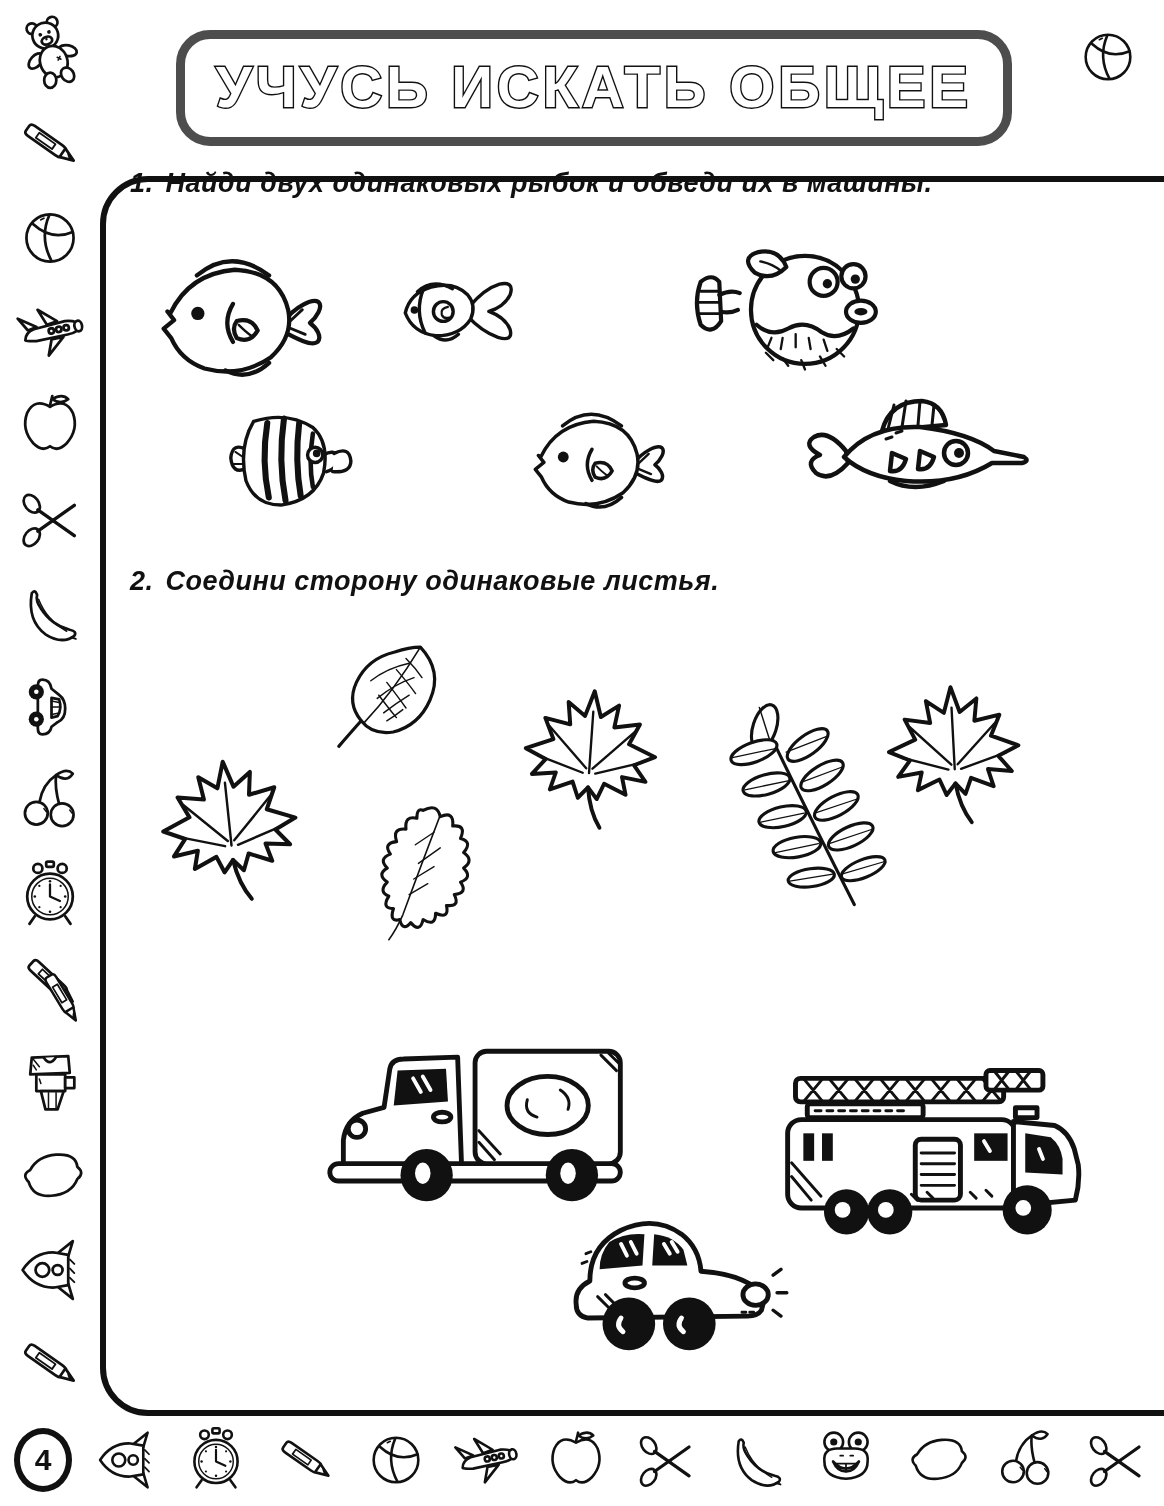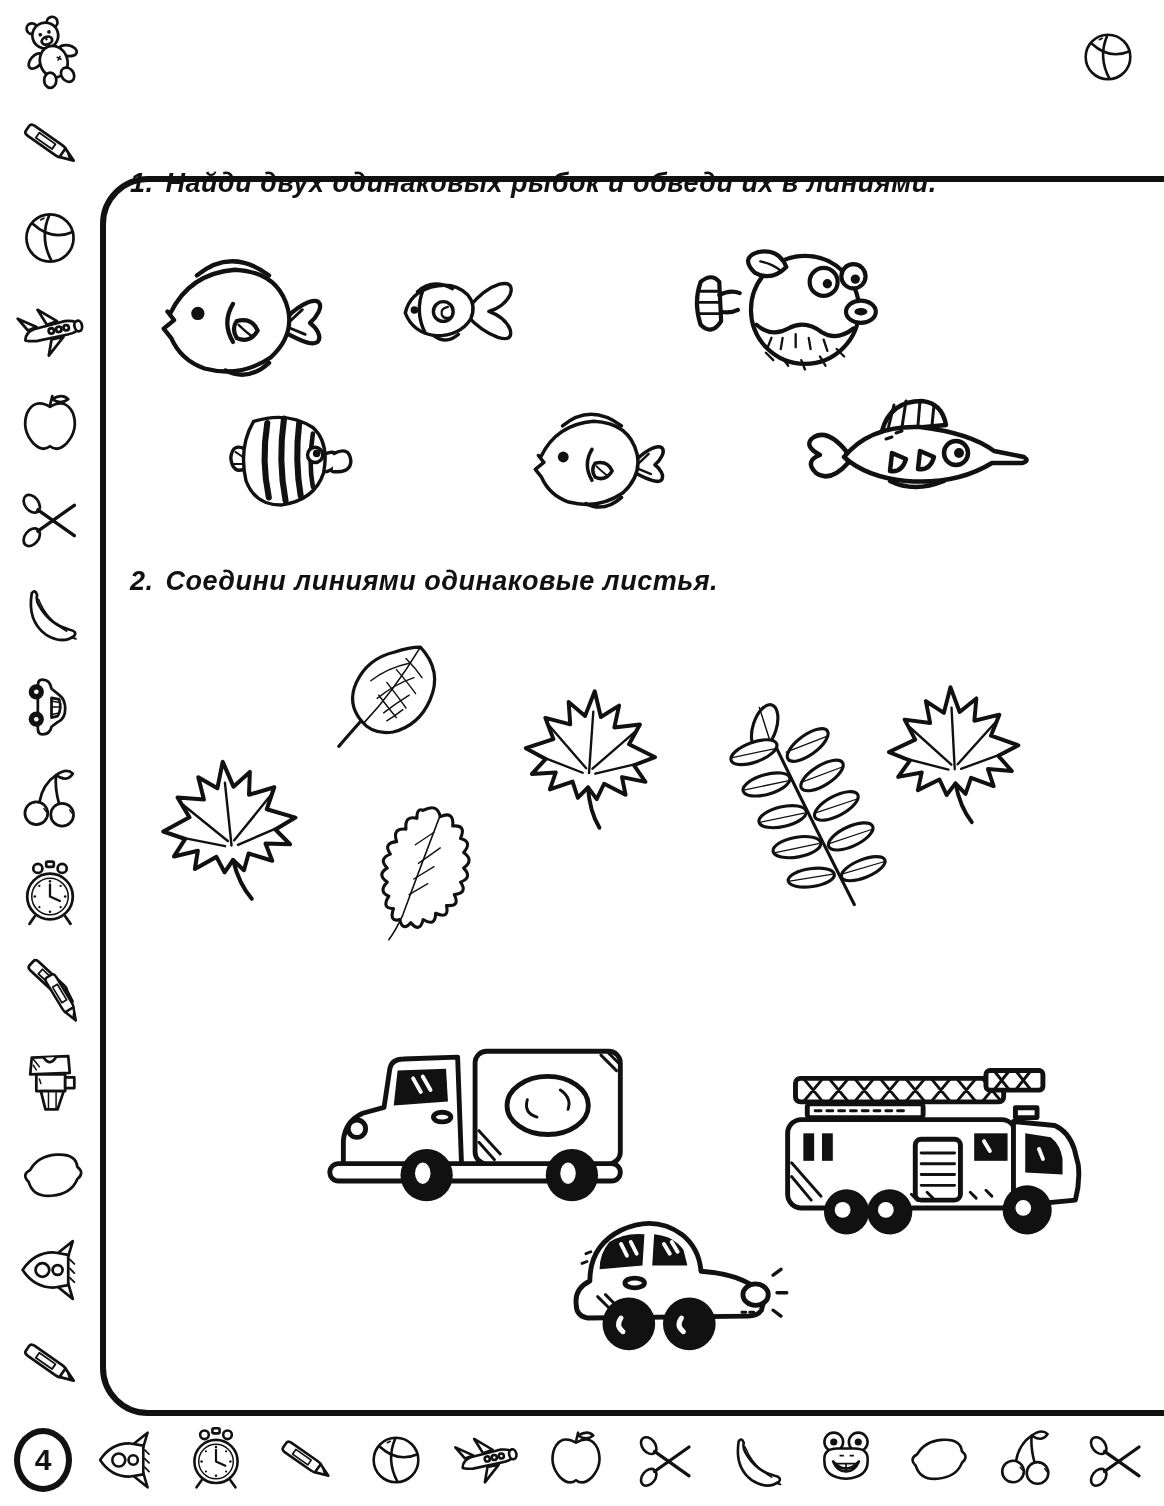--- a/index.html
+++ b/index.html
@@ -481,29 +481,34 @@
       </span>
       <span class="strip-icon">
         <svg class="doodle">
           <use href="#sym-crayon"></use>
         </svg>
       </span>
     </div>
 
   <div class="frame"></div>
 
+  <div class="title-box">
+    <svg class="title-svg" viewBox="0 0 800 92">
+      <text x="400" y="66" text-anchor="middle" font-size="62" font-weight="bold" letter-spacing="4" fill="#fff" stroke="#111" stroke-width="3" paint-order="stroke">УЧУСЬ ИСКАТЬ ОБЩЕЕ</text>
+    </svg>
+  </div>
 
   <div class="fig corner-ball">
       <svg class="doodle">
         <use href="#sym-beach-ball"></use>
       </svg>
     </div>
 
   <div class="task task1">
-    <span class="task-num">1.</span><span>Найди двух одинаковых рыбок и обведи их в линиями.</span>
+    <span class="task-num">1.</span><span>Найди двух одинаковых рыбок и обведи их в машины.</span>
   </div>
   <div class="fig fig-f1">
       <svg class="doodle">
         <use href="#sym-angelfish"></use>
       </svg>
     </div>
   <div class="fig fig-f2">
       <svg class="doodle">
         <use href="#sym-goldfish"></use>
       </svg>
@@ -523,21 +528,21 @@
         <use href="#sym-angelfish"></use>
       </svg>
     </div>
   <div class="fig fig-f6">
       <svg class="doodle">
         <use href="#sym-swordfish"></use>
       </svg>
     </div>
 
   <div class="task task2">
-    <span class="task-num">2.</span><span>Соедини линиями одинаковые листья.</span>
+    <span class="task-num">2.</span><span>Соедини сторону одинаковые листья.</span>
   </div>
   <div class="fig fig-l1">
       <svg class="doodle">
         <use href="#sym-linden-leaf"></use>
       </svg>
     </div>
   <div class="fig fig-l2">
       <svg class="doodle">
         <use href="#sym-maple-leaf"></use>
       </svg>

